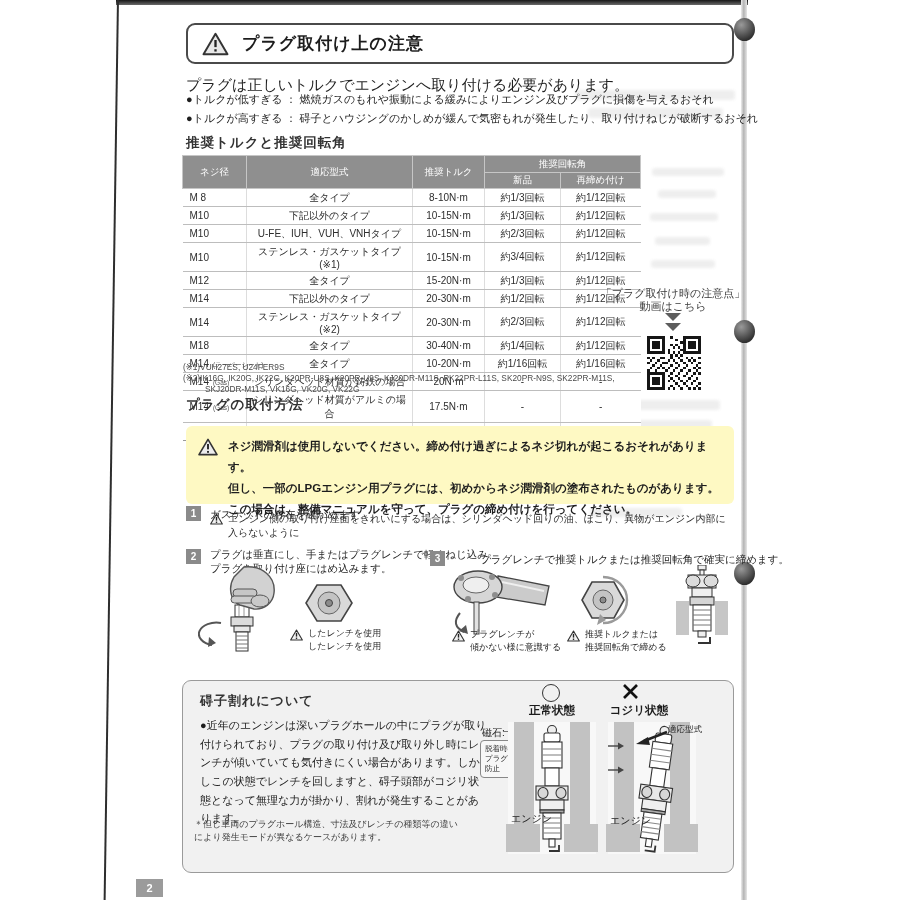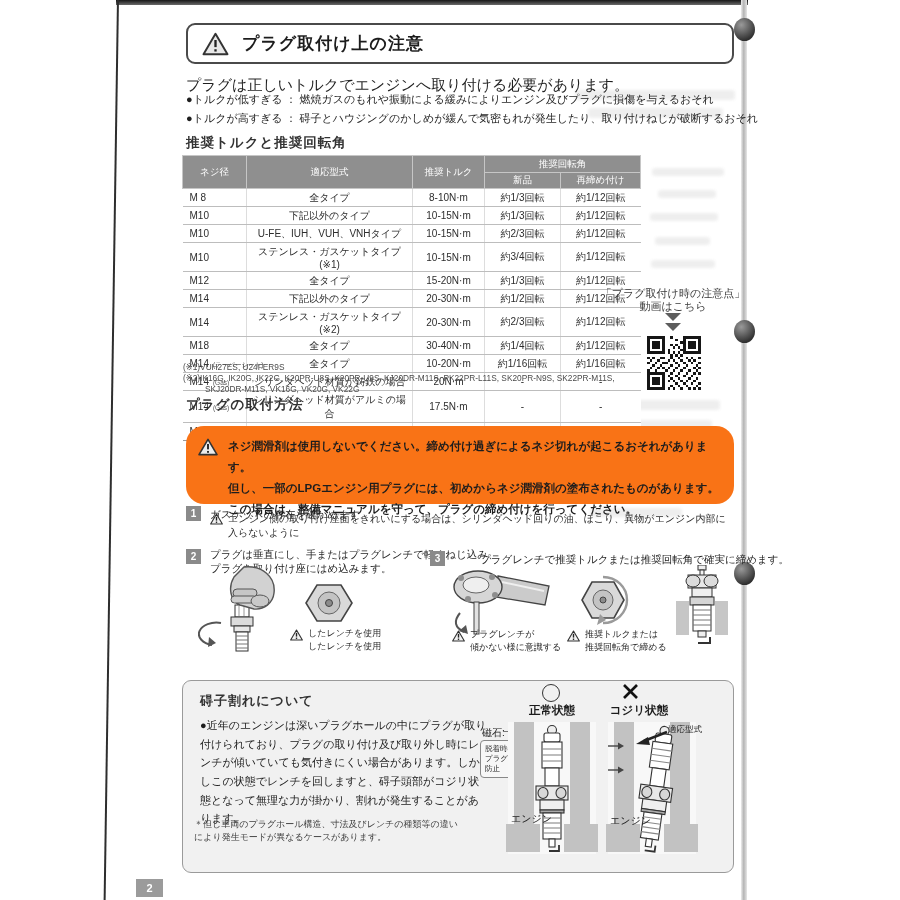--- a/index.html
+++ b/index.html
@@ -36,21 +36,21 @@
   tbody tr:last-child td{border-bottom:1px solid #9a9a9a;}
   td .note{font-size:6.5px;color:#555;margin-left:4px;}
   .footnotes{left:183px;top:362px;width:472px;font-size:8.3px;color:#4a4a4a;line-height:1.35;}
   .footnotes div{text-indent:-22px;padding-left:22px;}
 
   
   .qr-cap{width:150px;text-align:center;font-size:11px;color:#3a3a3a;}
   .tri-down{width:0;height:0;border-left:8px solid transparent;border-right:8px solid transparent;border-top:8px solid #5d5d5d;}
 
   
-  .warn-box{left:186px;top:426px;width:548px;height:78px;background:#f97316;border-radius:18px;
+  .warn-box{left:186px;top:426px;width:548px;height:78px;background:#fef9c3;border-radius:6px;
             padding:10px 12px;box-sizing:border-box;display:flex;gap:10px;}
   .warn-box .lines{font-size:11.5px;font-weight:600;color:#1d1d1d;line-height:1.82;}
 
   
   .numbox{width:15px;height:15px;background:#8a8a8a;color:#fff;font-size:10px;font-weight:bold;
           display:flex;align-items:center;justify-content:center;}
   .step-text{font-size:10.5px;color:#1f1f1f;}
   .caution-sm{display:flex;gap:5px;align-items:flex-start;font-size:10px;color:#2b2b2b;}
   .cap{display:flex;gap:5px;font-size:9px;color:#2b2b2b;line-height:1.45;}
 

